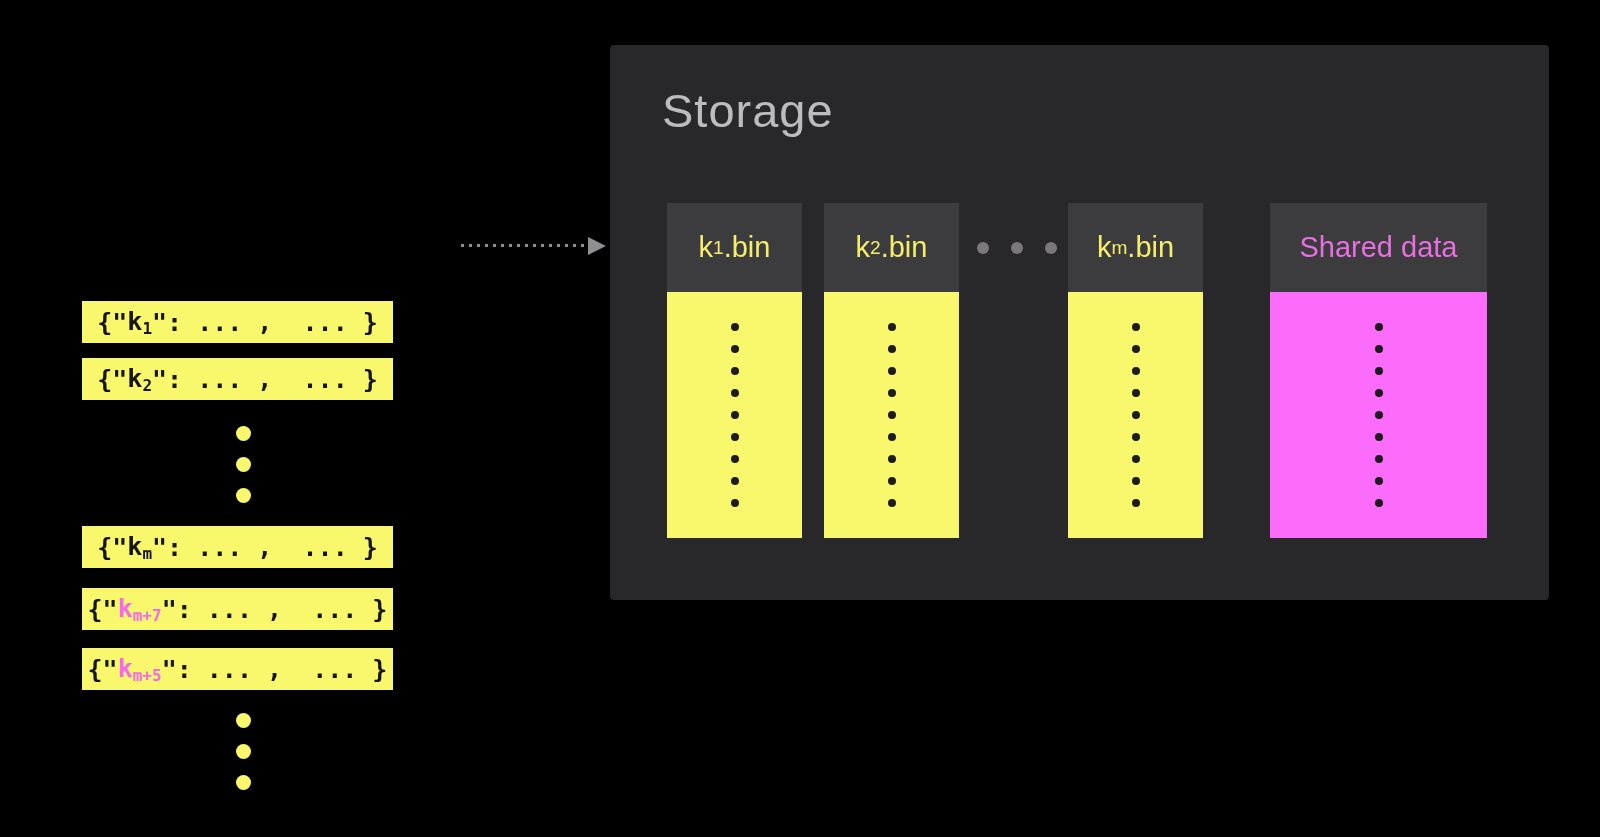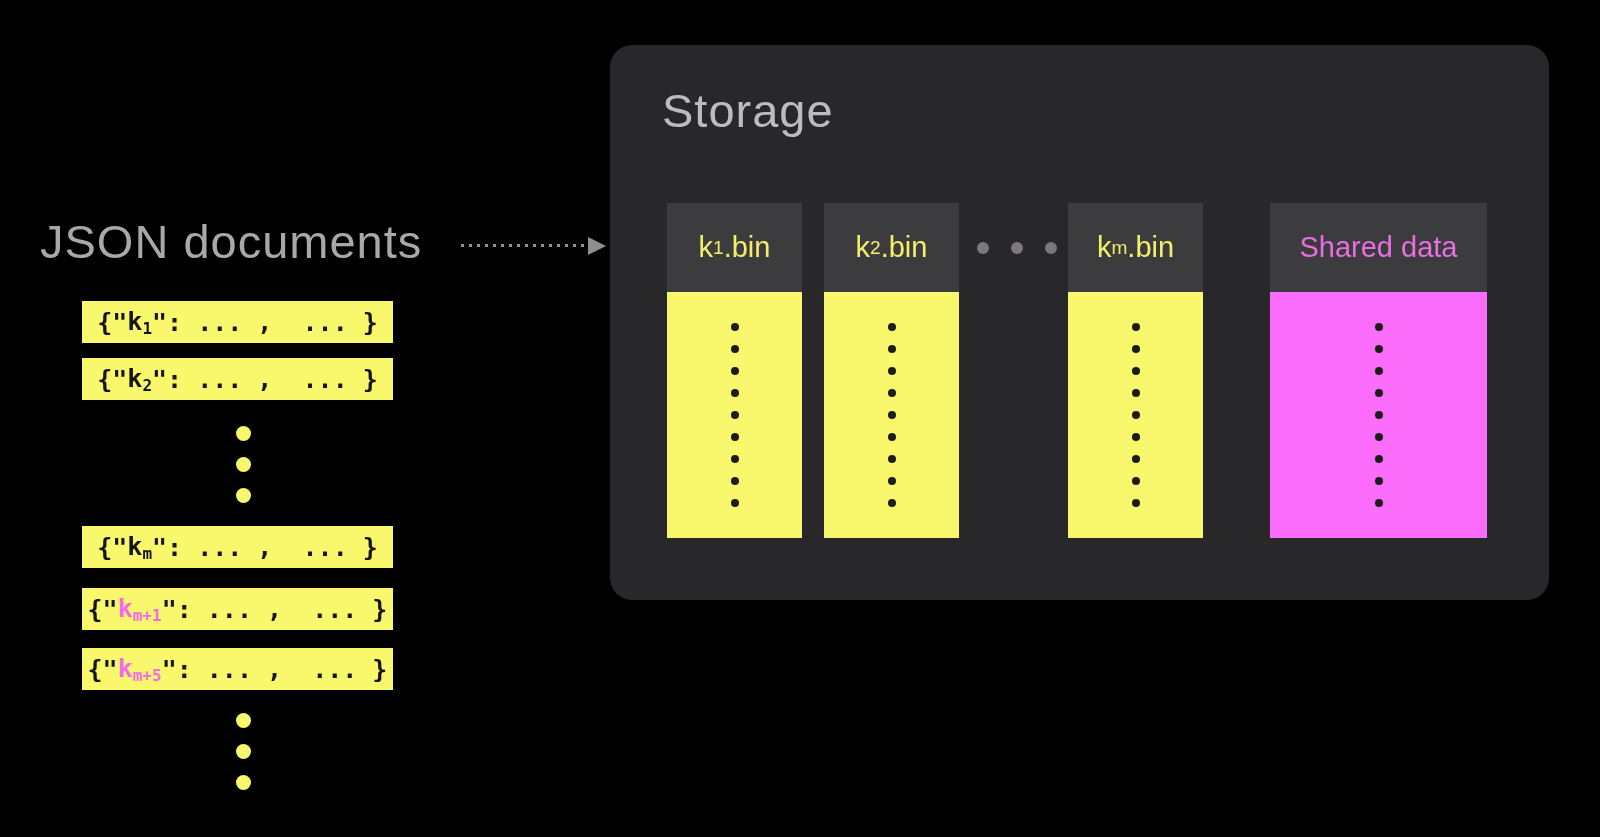--- a/index.html
+++ b/index.html
@@ -80,21 +80,21 @@
   }
 
   
   .storage {
     position: absolute;
     left: 610px;
     top: 45px;
     width: 939px;
     height: 555px;
     background: #28282b;
-    border-radius: 22px;
+    border-radius: 4px;
   }
   .storage-title {
     position: absolute;
     left: 52px;
     top: 40px;
     font-size: 47px;
     font-weight: 400;
     letter-spacing: 1px;
     color: #bcbcbe;
     line-height: 1.1;
@@ -147,38 +147,37 @@
     height: 12px;
     border-radius: 50%;
     background: #7b787d;
   }
 </style>
 </head>
 <body>
 
 <div class="stage">
 
-  <div class="json-label">JSON documents</div>
 
   <div class="arrow-line"></div>
   <div class="arrow-head"></div>
 
   <div class="doc-row" style="top:301px"><span>{"</span><span class="key"><span>k</span><span class="sub">1</span></span><span>": ... ,  ... }</span></div>
 
   <div class="doc-row" style="top:358px"><span>{"</span><span class="key"><span>k</span><span class="sub">2</span></span><span>": ... ,  ... }</span></div>
 
   <div class="vdots-yellow" style="left:236px; top:426px">
       <i></i>
       <i></i>
       <i></i>
     </div>
 
   <div class="doc-row" style="top:526px"><span>{"</span><span class="key"><span>k</span><span class="sub">m</span></span><span>": ... ,  ... }</span></div>
 
-  <div class="doc-row pink-key" style="top:588px"><span>{"</span><span class="key"><span>k</span><span class="sub">m+1</span></span><span>": ... ,  ... }</span></div>
+  <div class="doc-row pink-key" style="top:588px"><span>{"</span><span class="key"><span>k</span><span class="sub">m+7</span></span><span>": ... ,  ... }</span></div>
 
   <div class="doc-row pink-key" style="top:648px"><span>{"</span><span class="key"><span>k</span><span class="sub">m+5</span></span><span>": ... ,  ... }</span></div>
 
   <div class="vdots-yellow" style="left:236px; top:713px">
       <i></i>
       <i></i>
       <i></i>
     </div>
 
   <div class="storage">

